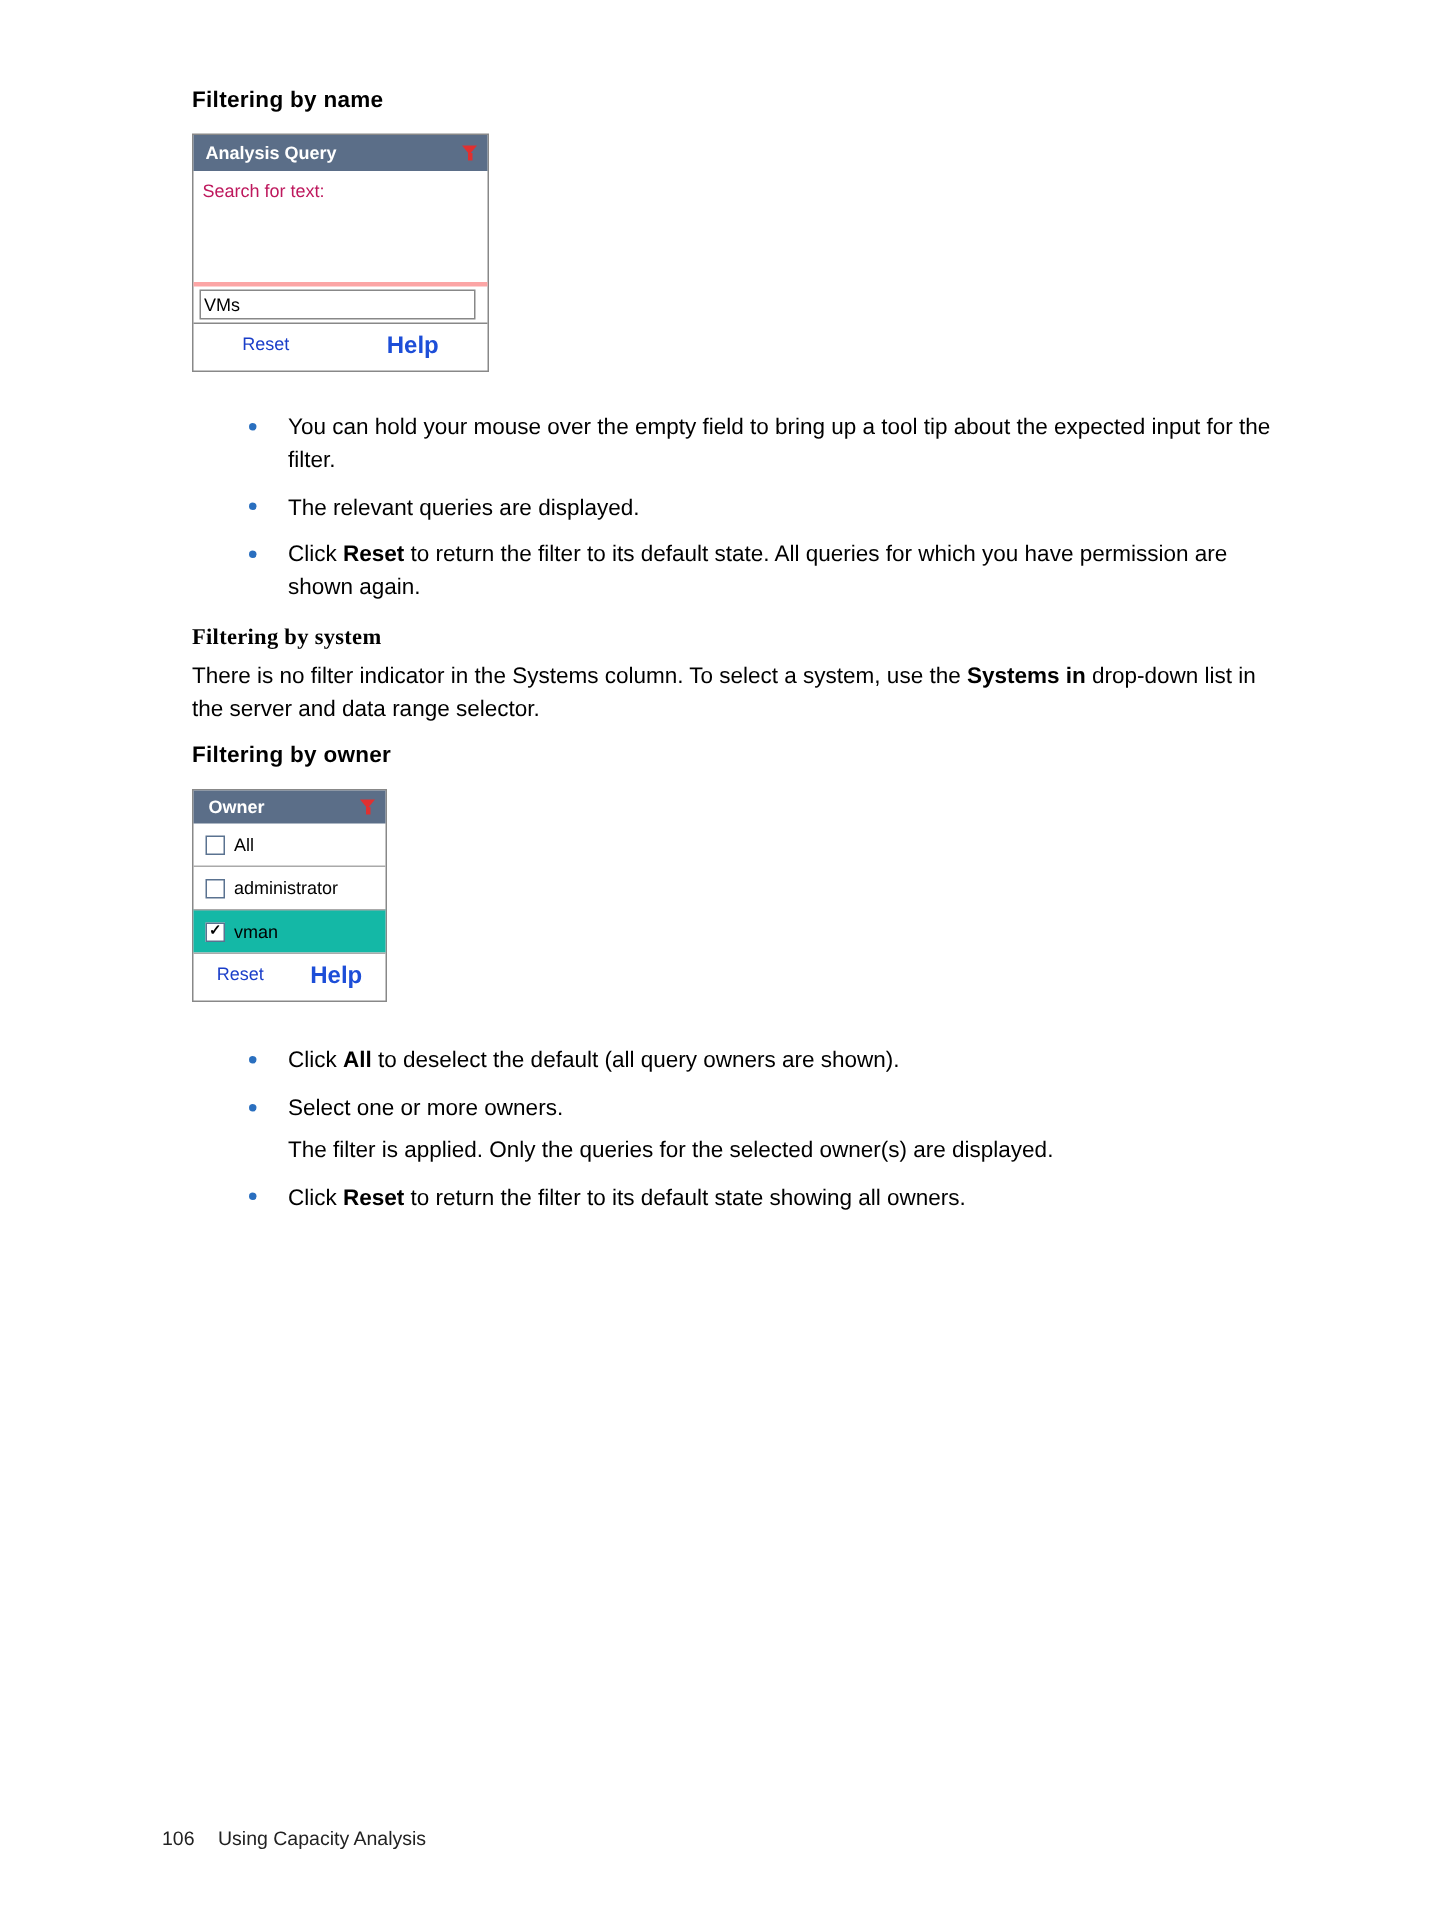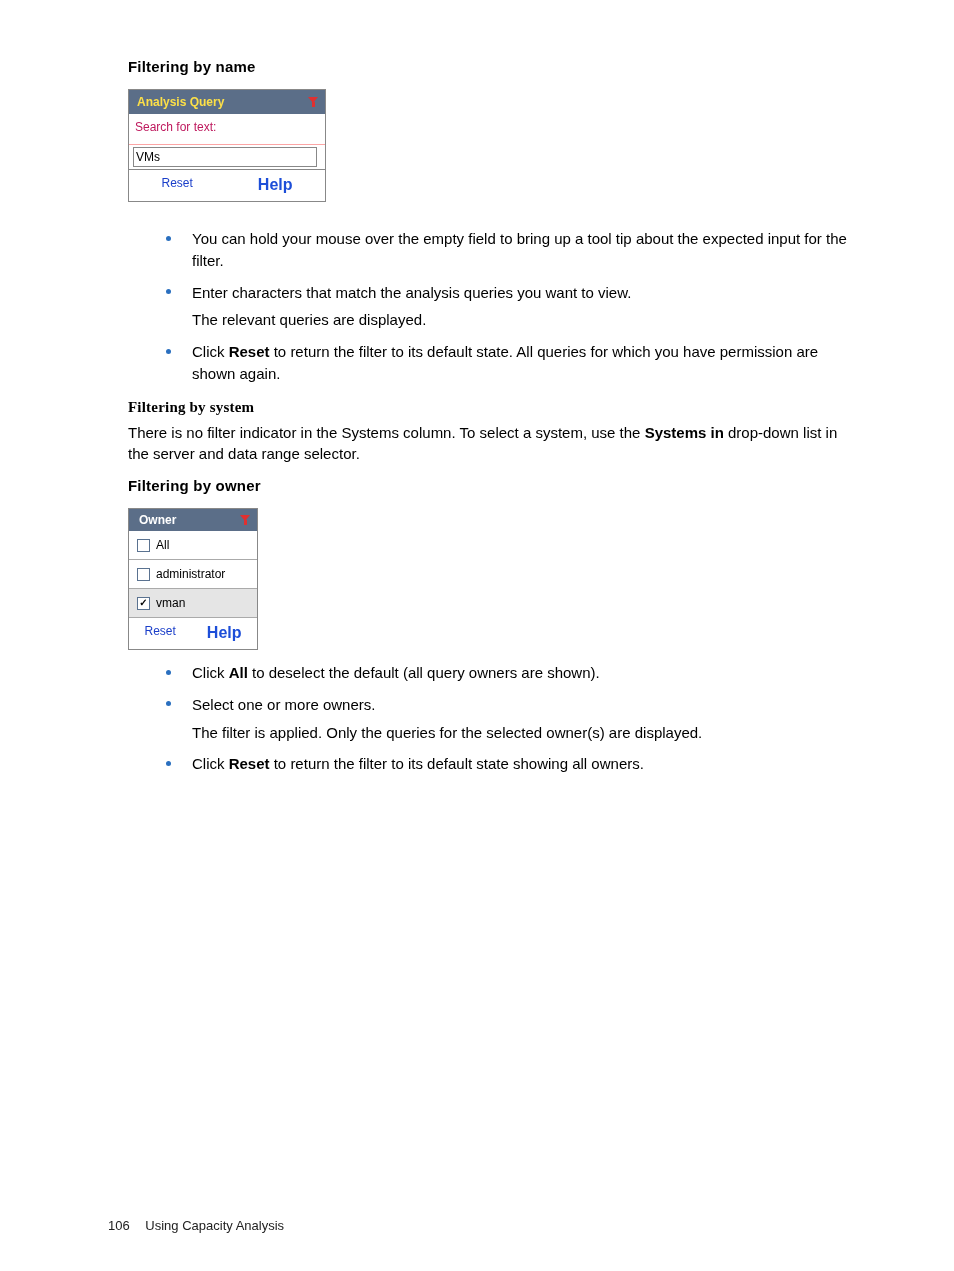--- a/index.html
+++ b/index.html
@@ -27,21 +27,21 @@
   .aq-panel {
     width: 196px;
     border: 1px solid #888;
     font-family: Arial, sans-serif;
     font-size: 12px;
     background: #fff;
     margin-bottom: 26px;
   }
   .aq-header {
     background: #5b6e88;
-    color: #fde047;
+    color: #ffffff;
     font-weight: bold;
     font-size: 12px;
     padding: 5px 6px 5px 8px;
     display: flex;
     justify-content: space-between;
     align-items: center;
   }
   .funnel-red {
     display: inline-block;
     width: 11px;
@@ -65,22 +65,23 @@
   }
   .aq-body {
     padding: 6px 6px 2px 6px;
   }
   .aq-label {
     font-size: 12px;
     color: #be185d;
     margin-bottom: 8px;
   }
   .aq-input-row {
-    border-top: 1px solid #fca5a5;
+    border-top: 3px solid #fca5a5;
     border-bottom: 1px solid #888;
+    margin-top: 44px;
   }
   .aq-input {
     width: 184px;
     margin: 2px 4px;
     padding: 2px 2px;
     border: 1px solid #888;
     font-family: Arial, sans-serif;
     font-size: 12px;
     box-sizing: border-box;
     height: 20px;
@@ -139,42 +140,42 @@
   }
   .bold { font-weight: bold; }
 
   
   .own-panel {
     width: 128px;
     border: 1px solid #888;
     font-family: Arial, sans-serif;
     font-size: 12px;
     background: #fff;
-    margin-bottom: 12px;
+    margin-bottom: 28px;
   }
   .own-header {
     background: #5b6e88;
     color: #fff;
     font-weight: bold;
     font-size: 12px;
     padding: 4px 6px 4px 10px;
     display: flex;
     justify-content: space-between;
     align-items: center;
   }
   .own-row {
     display: flex;
     align-items: center;
     gap: 6px;
     padding: 7px 6px 7px 8px;
     border-top: 1px solid #aaa;
   }
   .own-row:first-of-type { border-top: none; }
   .own-row.selected {
-    background: #e5e5e5;
+    background: #14b8a6;
   }
   .cb {
     width: 13px;
     height: 13px;
     border: 1px solid #5a7290;
     background: #fff;
     box-sizing: border-box;
     display: inline-flex;
     align-items: center;
     justify-content: center;
@@ -227,21 +228,20 @@
       <a class="link-blue">Reset</a>
       <a class="link-green">Help</a>
     </div>
   </div>
 
   <ul class="bullets">
     <li>
       <span>You can hold your mouse over the empty field to bring up a tool tip about the expected input for the filter.</span>
     </li>
     <li>
-      <span>Enter characters that match the analysis queries you want to view.</span>
       <div class="subline">The relevant queries are displayed.</div>
     </li>
     <li>
       <span>Click </span><span class="bold">Reset</span><span> to return the filter to its default state. All queries for which you have permission are shown again.</span>
     </li>
   </ul>
 
   <div class="section-title" style="margin-bottom:6px;font-family:Liberation Serif, serif;">Filtering by system</div>
   <div class="para">
     <span>There is no filter indicator in the Systems column. To select a system, use the </span><span class="bold">Systems in</span><span> drop-down list in the server and data range selector.</span>

